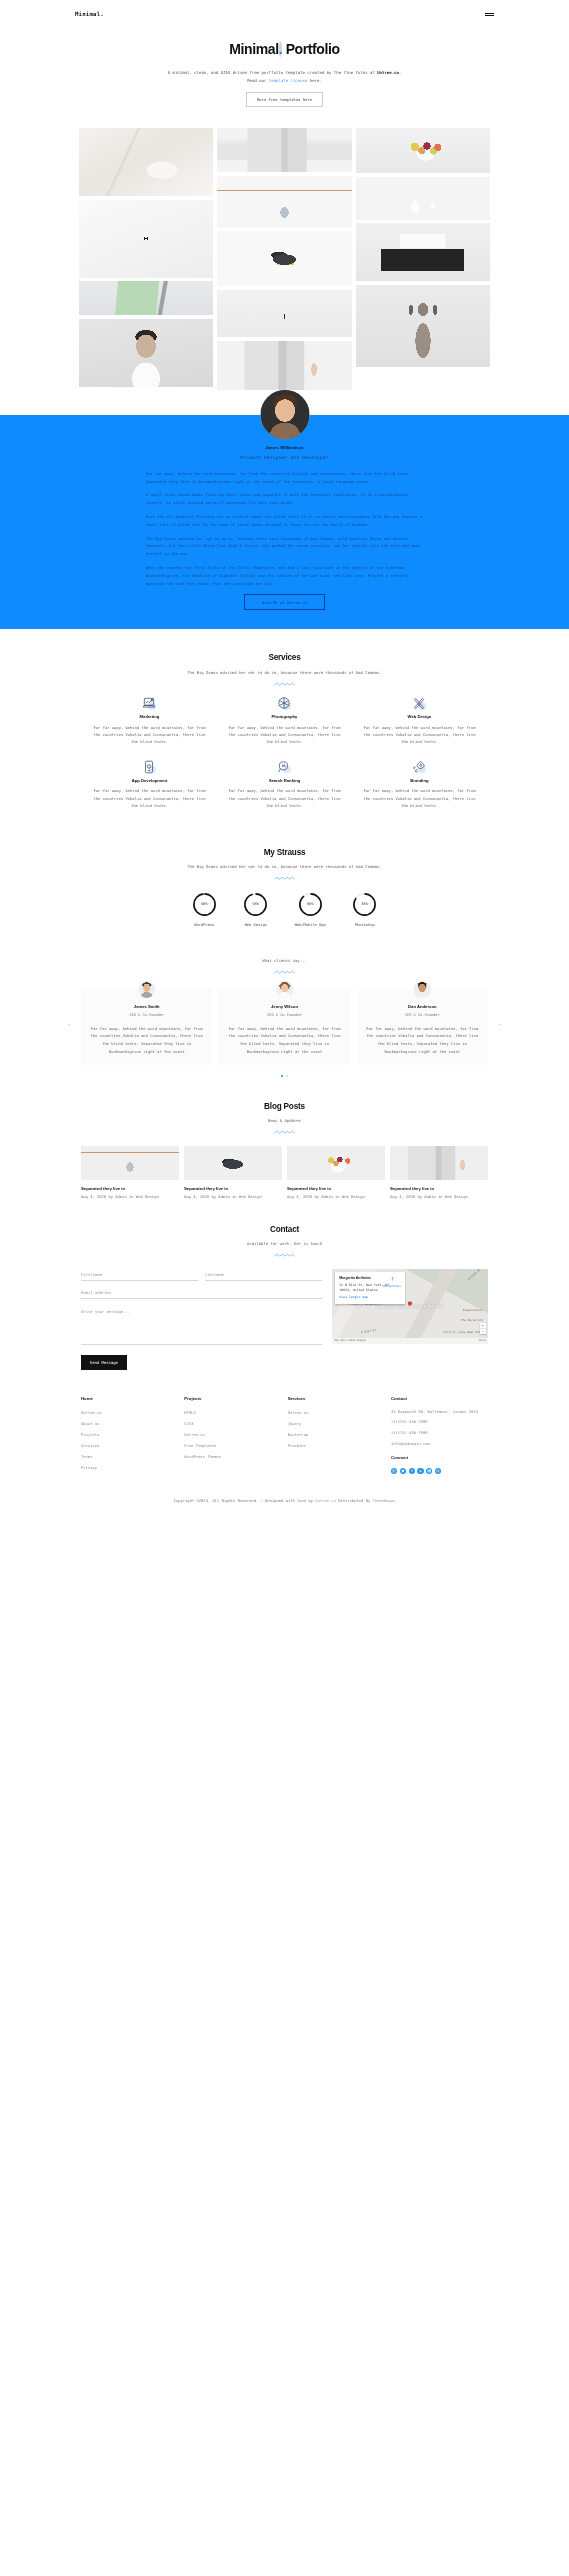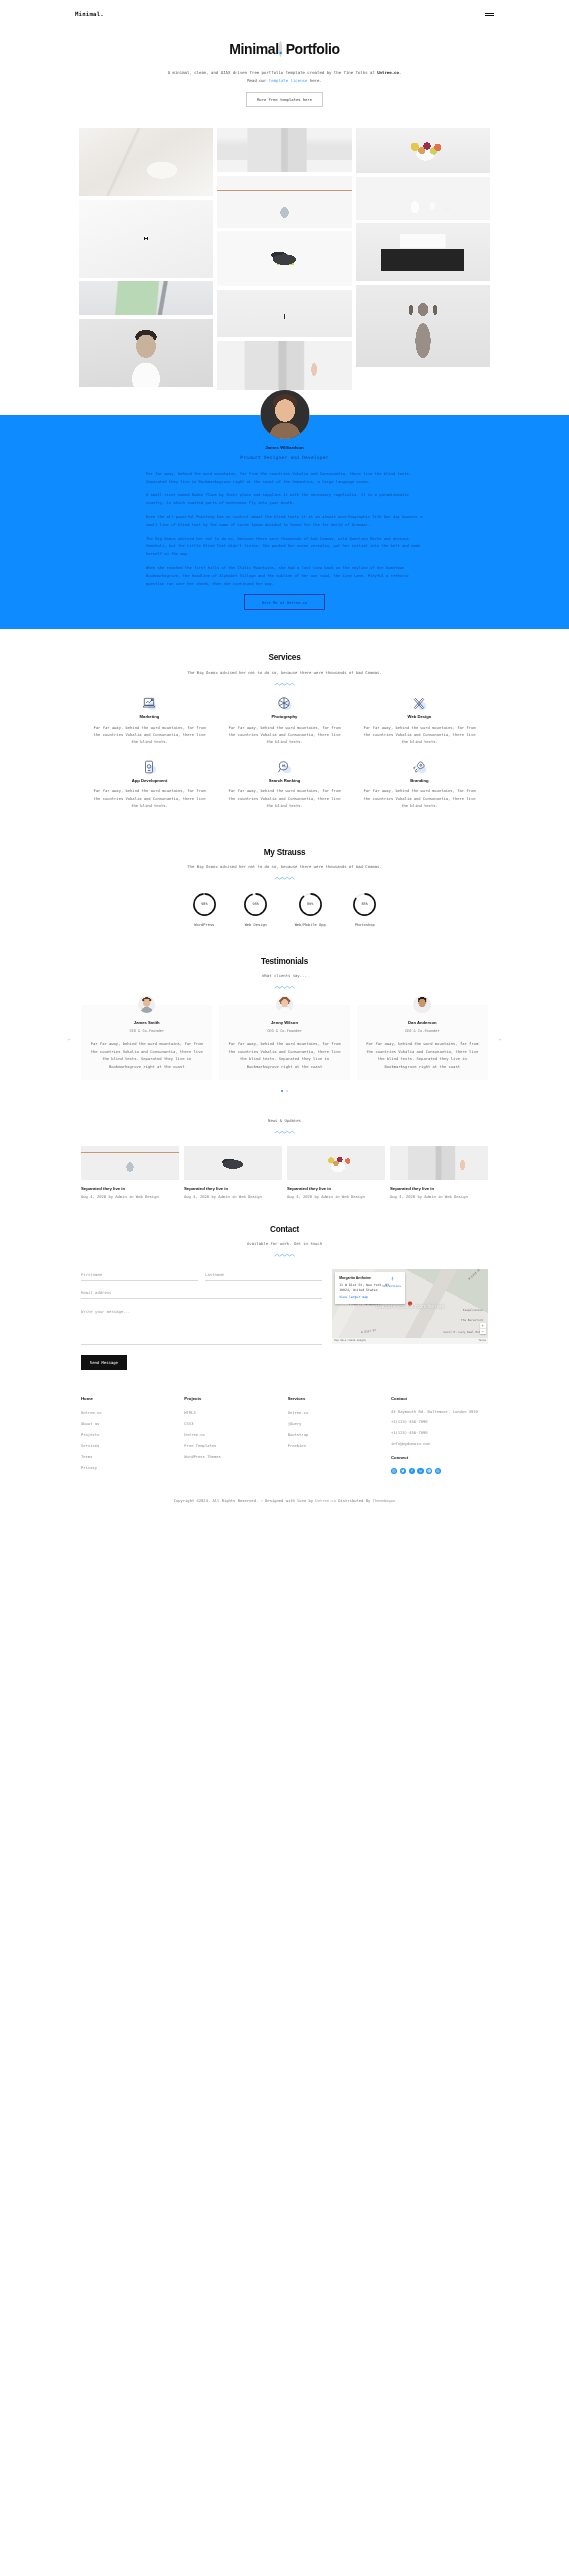--- a/index.html
+++ b/index.html
@@ -441,21 +441,20 @@
           </svg>
           <div class="val">85%</div>
         </div>
         <div class="lbl">Photoshop</div>
       </div>
     </div>
   </section>
 
   <section class="sec">
     <div class="sec-head">
-      <h2>Testimonials</h2>
       <p>What clients say...</p>
       <svg class="squiggle" width="21.4" height="4.4" viewBox="0 0 34 7">
         <path d="M1 5 L5 2 L9 5 L13 2 L17 5 L21 2 L25 5 L29 2 L33 5" stroke="#49a7ff" stroke-width="1" fill="none"></path>
       </svg>
     </div>
     <div class="tst-row">
       <div class="tst-arrow l">←</div>
       <div class="tst">
         <div class="av a1"></div>
         <h4>James Smith</h4>
@@ -477,20 +476,21 @@
       <div class="tst-arrow r">→</div>
     </div>
     <div class="dots">
       <span class="dot on"></span>
       <span class="dot"></span>
     </div>
   </section>
 
   <section class="sec">
     <div class="sec-head">
+      <h2>Blog Posts</h2>
       <p>News &amp; Updates</p>
       <svg class="squiggle" width="21.4" height="4.4" viewBox="0 0 34 7">
         <path d="M1 5 L5 2 L9 5 L13 2 L17 5 L21 2 L25 5 L29 2 L33 5" stroke="#49a7ff" stroke-width="1" fill="none"></path>
       </svg>
     </div>
     <div class="blog-row">
       <article class="post">
         <div class="thumb p1"></div>
         <h3>Separated they live in</h3>
         <div class="meta">Aug 4, 2020 by Admin in Web Design</div>

